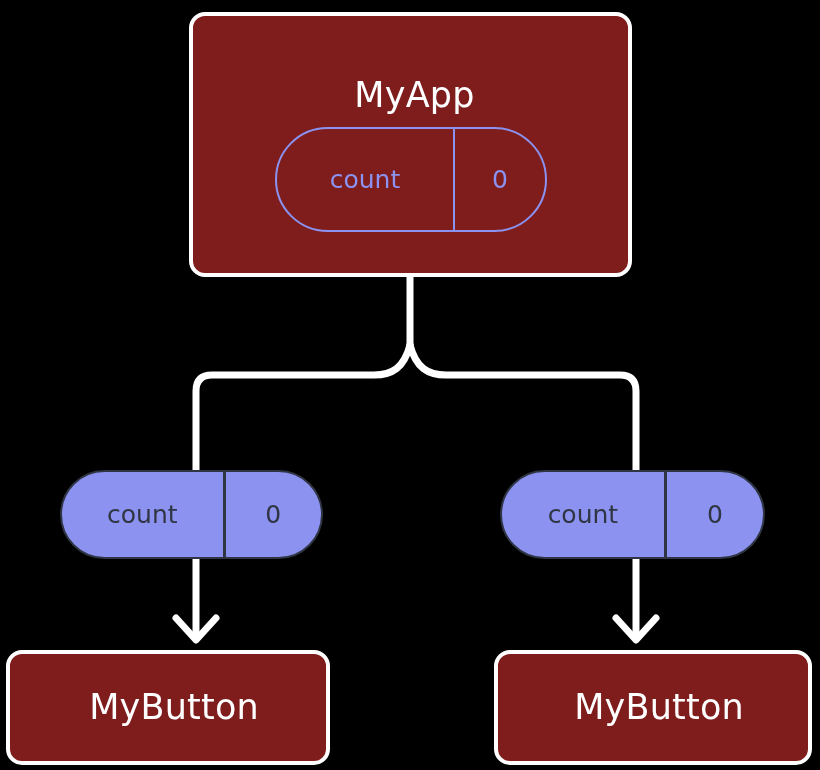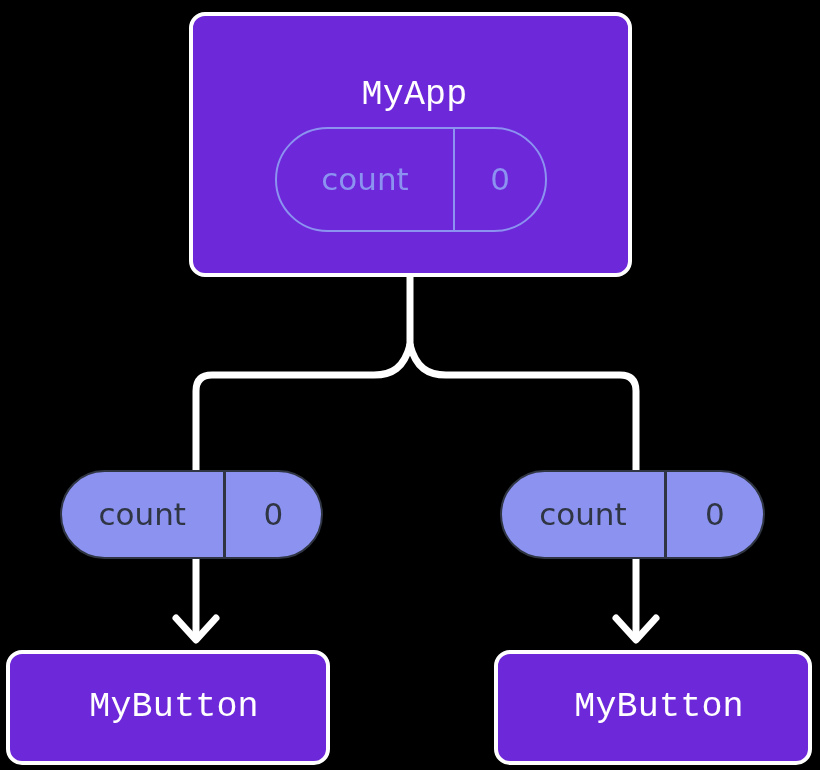--- a/index.html
+++ b/index.html
@@ -28,25 +28,24 @@
     left: 0; top: 0;
     width: 820px;
     height: 770px;
     z-index: 1;
   }
 
   
   .node-box {
     position: absolute;
     box-sizing: border-box;
-    background: #6d28d9;
+    background: #7f1d1d;
     border: 4px solid #ffffff;
     border-radius: 16px;
     z-index: 2;
-    font-family: Liberation Mono, monospace;
   }
 
   #root-node {
     left: 189px;
     top: 12px;
     width: 443px;
     height: 265px;
   }
 
   .leaf-node {
@@ -85,21 +84,21 @@
     align-items: stretch;
     border-radius: 999px;
     overflow: hidden;
     z-index: 3;
   }
 
   .pill-key, .pill-val {
     display: flex;
     align-items: center;
     justify-content: center;
-    font-size: 31px;
+    font-size: 25px;
     line-height: 1;
     white-space: nowrap;
   }
 
   
   #root-state-pill {
     left: 275px;
     top: 127px;
     width: 272px;
     height: 105px;

